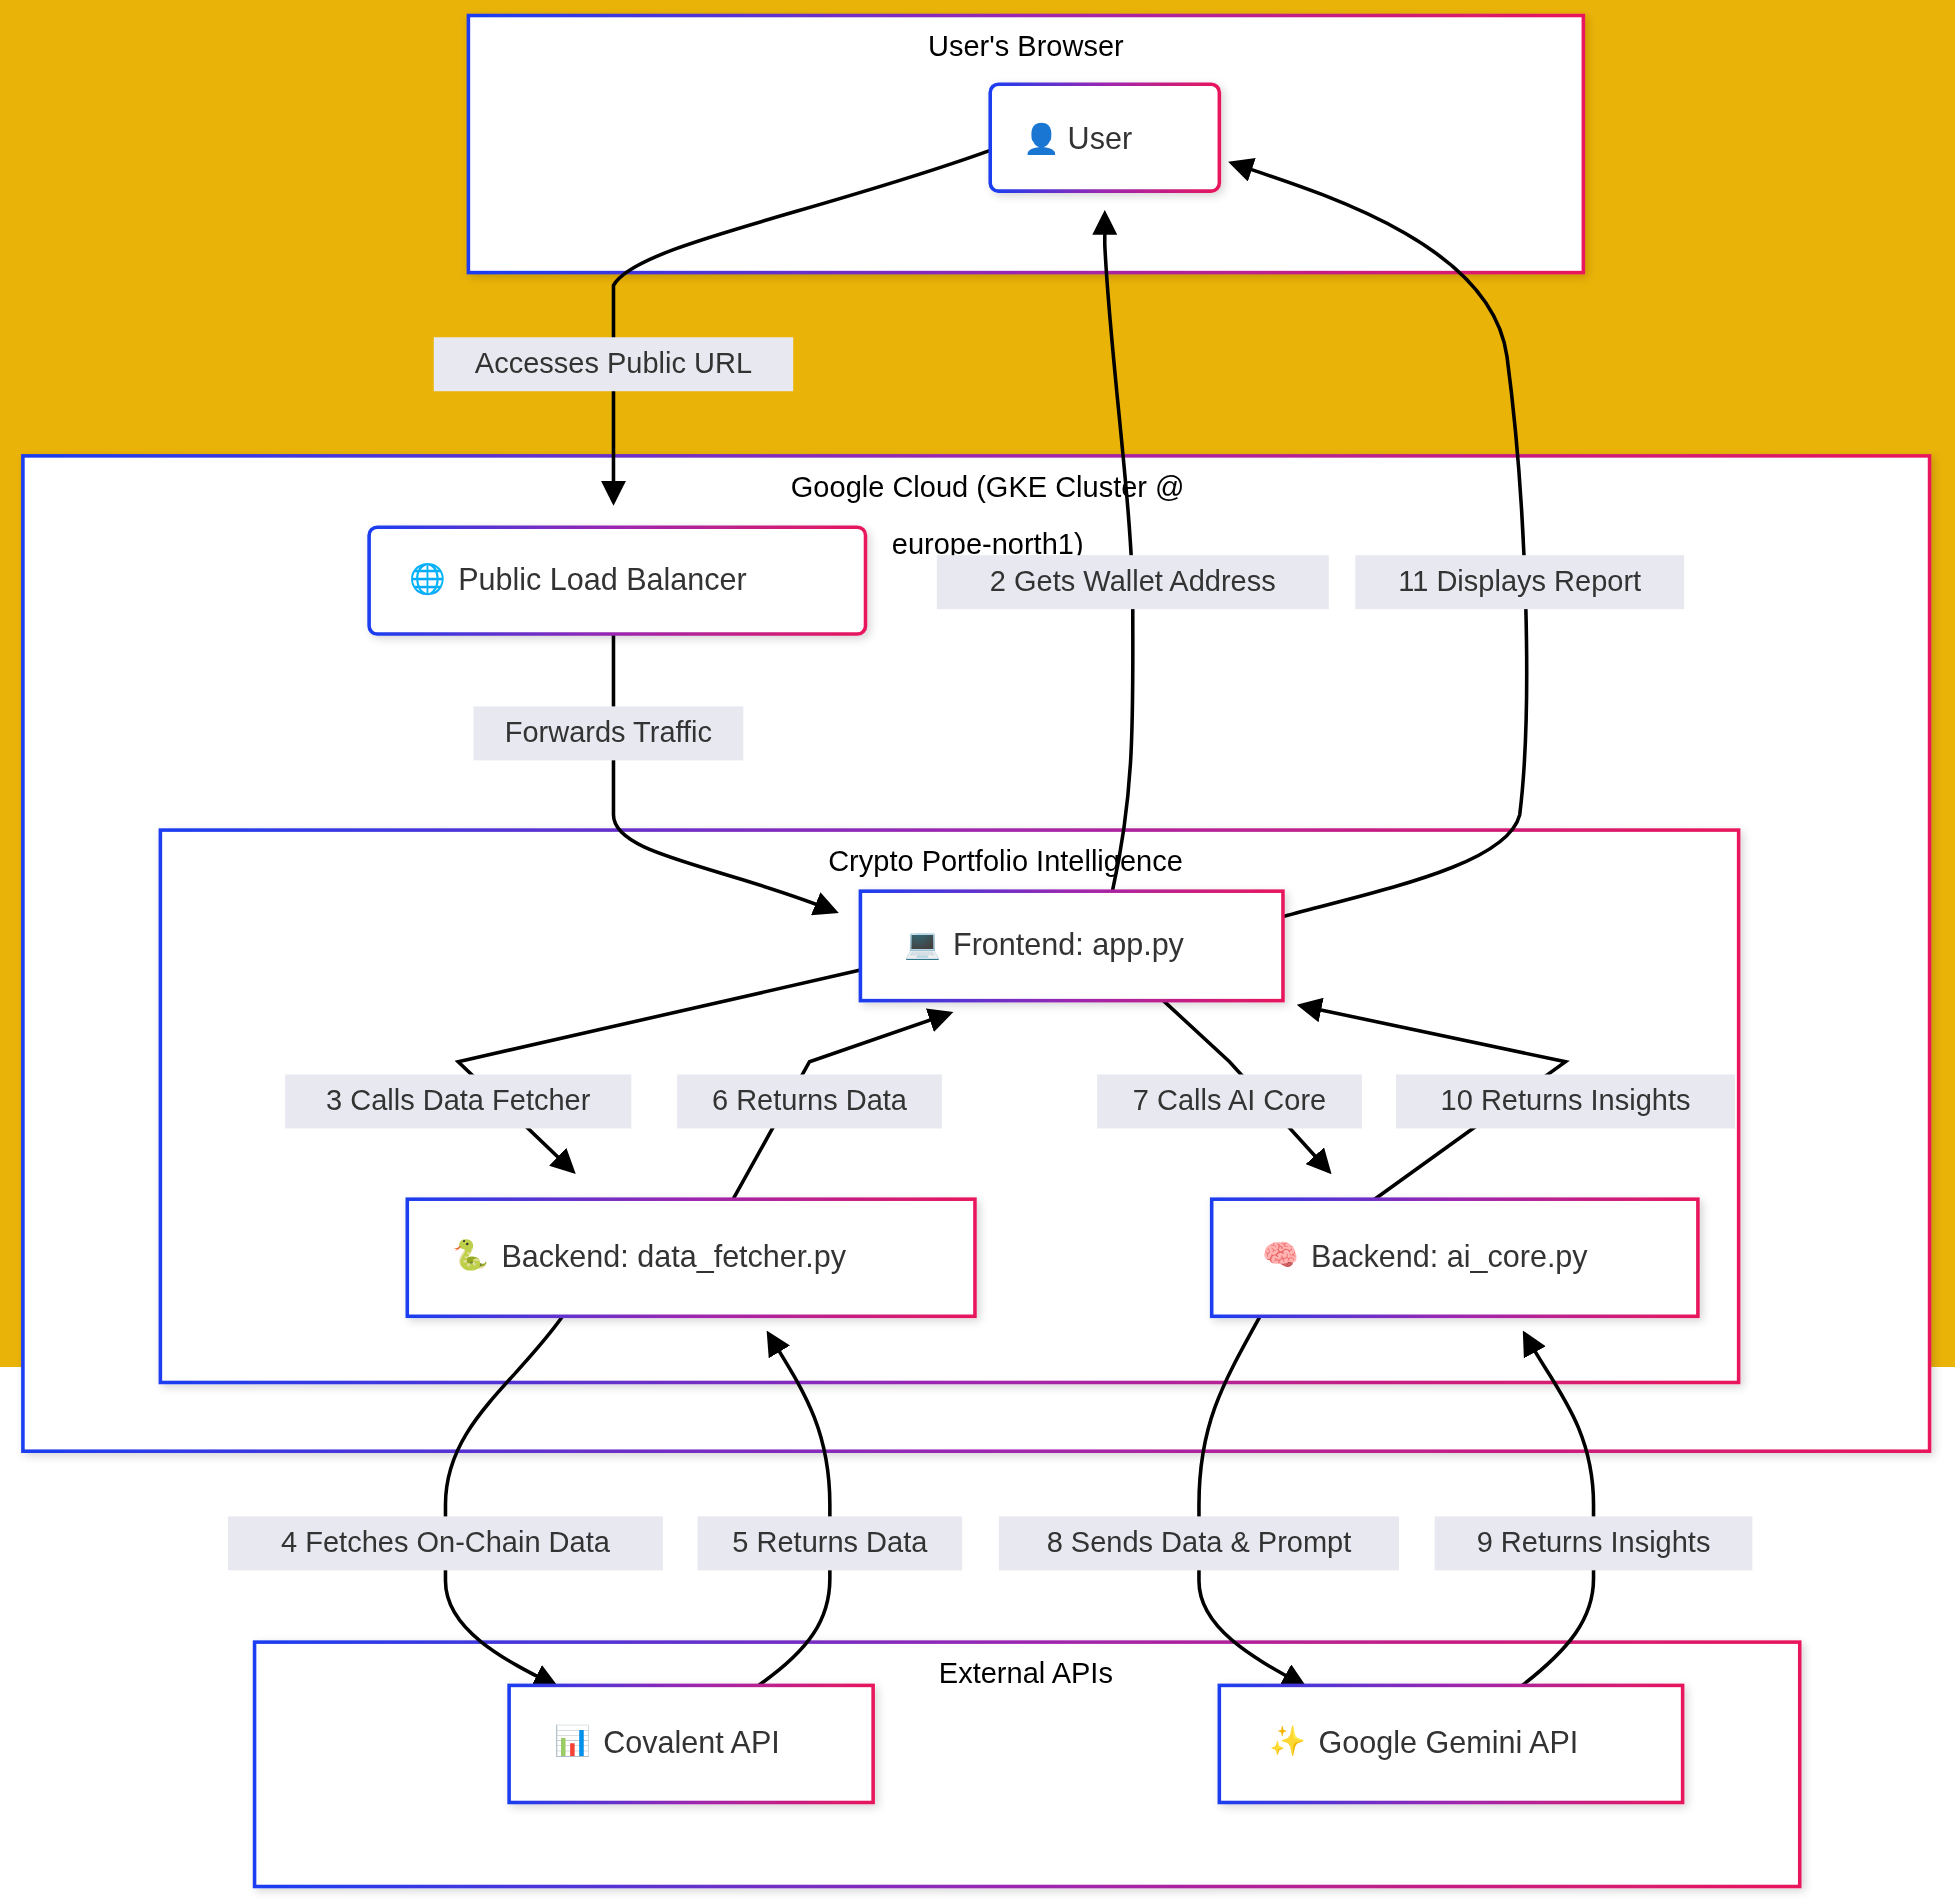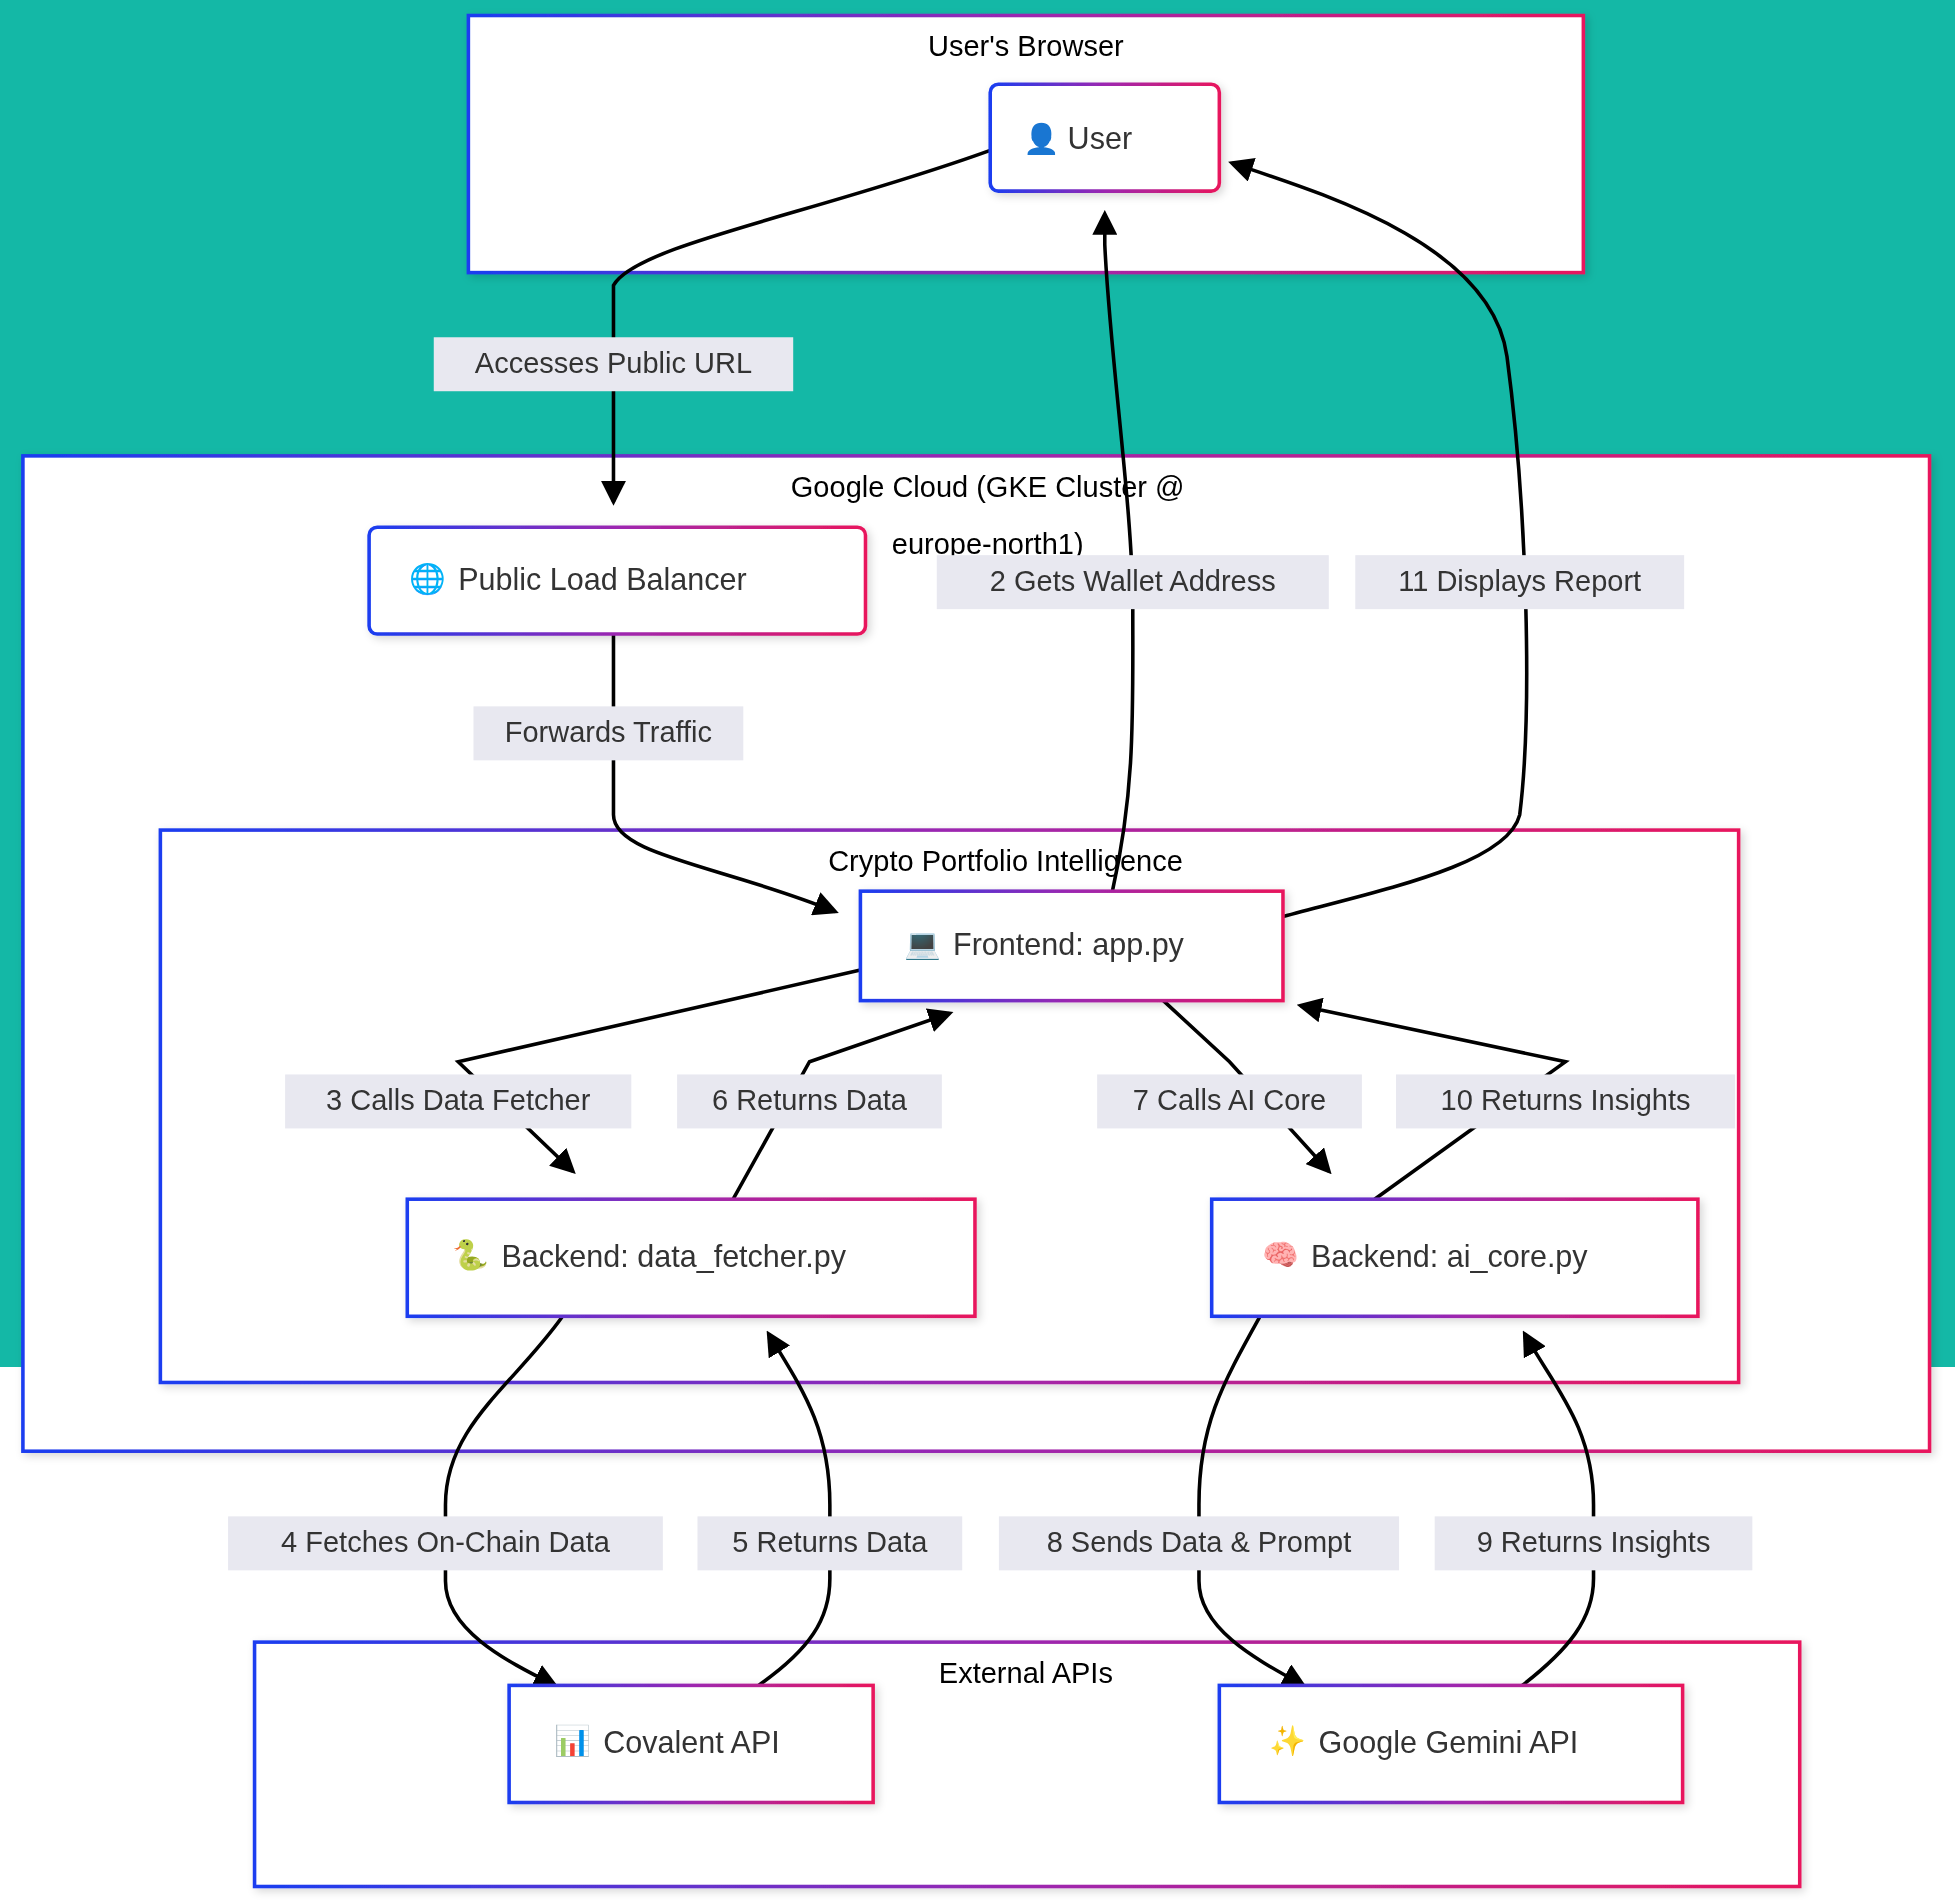--- a/index.html
+++ b/index.html
@@ -11,21 +11,21 @@
   body {
     width: 1955px;
     height: 1902px;
     font-family: "Liberation Sans", "DejaVu Sans", sans-serif;
     overflow: hidden;
   }
   #diagram-root {
     position: relative;
     width: 1955px;
     height: 1367px;
-    background: #14b8a6;
+    background: #eab308;
   }
   svg.diagram {
     display: block;
     width: 1955px;
     height: 1902px;
   }
   .subgraph-box {
     fill: #ffffff;
     stroke-width: 7;
   }

